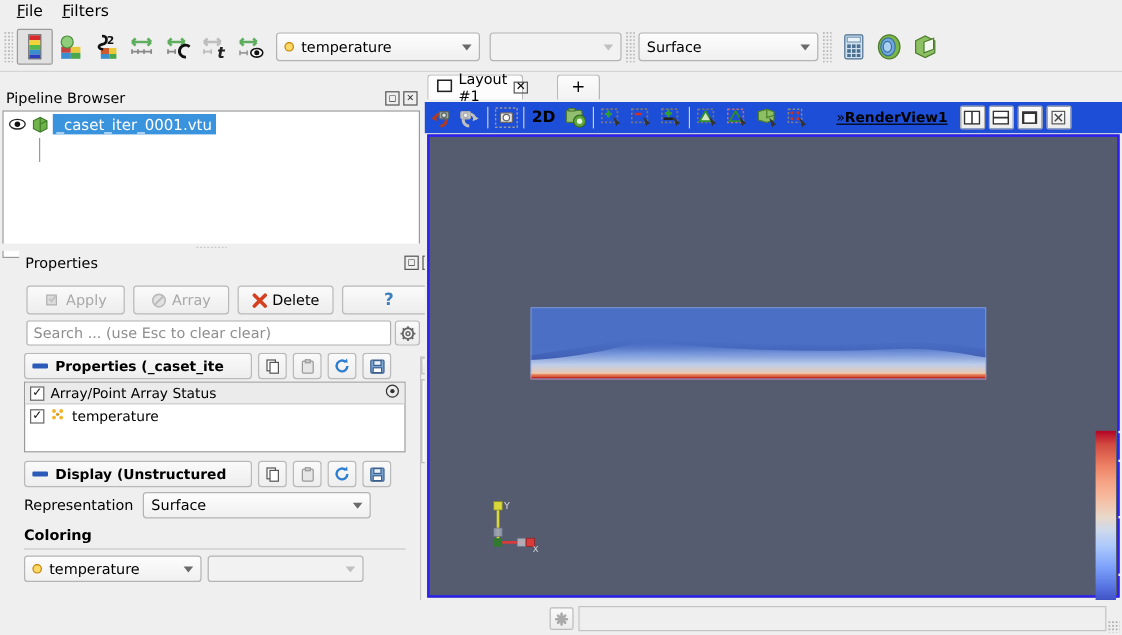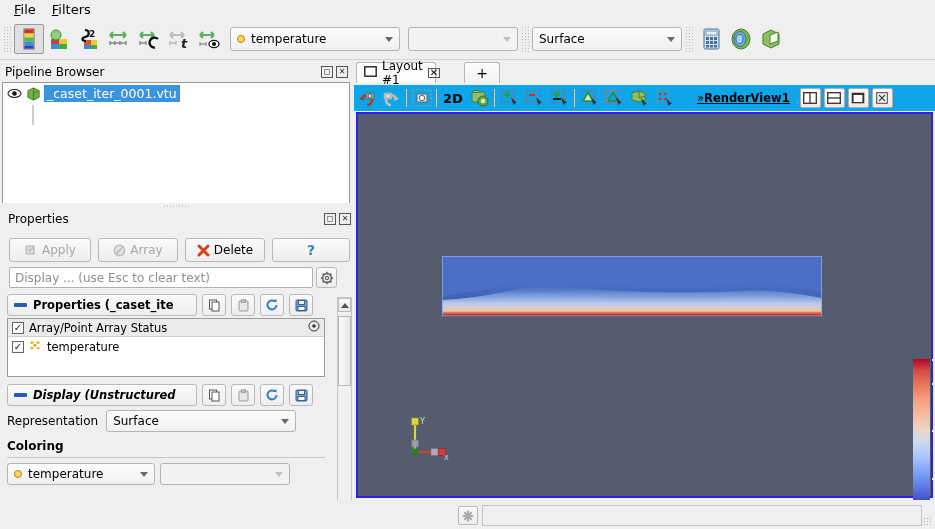--- a/index.html
+++ b/index.html
@@ -66,21 +66,21 @@
     font-size: 12px; padding-left: 5px; background: #efefef;
   }
   .dock-title .dt-btns { margin-left: auto; display: flex; gap: 3px; padding-right: 4px; }
   .dt-icon {
     width: 12px; height: 12px; border: 1px solid #555; position: relative;
     font-size: 8px; line-height: 10px; text-align: center; color: #333;
     background: #efefef;
   }
 
   #pipeline-panel {
-    position: absolute; left: 0; top: 62px; width: 352px; height: 145px;
+    position: absolute; left: 0; top: 72px; width: 352px; height: 145px;
   }
   .pipeline-tree {
     position: absolute; left: 2px; top: 20px; width: 348px; height: 123px;
     background: #fff; border: 1px solid #9a9a9a;
   }
   .pl-row { display: flex; align-items: center; height: 21px; padding-left: 4px; position: relative;}
   .pl-label { font-size: 12.5px; padding: 1px 3px; }
   .pl-label.selected { background: #3a93dd; color: #fff; text-align: right; }
 
   .splitter-h {
@@ -88,21 +88,21 @@
     background: #efefef;
   }
   .splitter-h::after {
     content: ''; position: absolute; left: 50%; top: 2px;
     transform: translateX(-50%); width: 26px; height: 2px;
     background-image: radial-gradient(#b2b2b2 0.7px, transparent 0.8px);
     background-size: 3px 2px;
   }
 
   #properties-panel {
-    position: absolute; left: 3px; top: 209px; width: 352px; height: 320px;
+    position: absolute; left: 16px; top: 209px; width: 352px; height: 320px;
   }
   .prop-btnrow {
     position: absolute; left: 6px; top: 29px; display: flex; gap: 7px;
   }
   .pbtn {
     height: 24px; border: 1px solid #b9b9b9; border-radius: 3px;
     background: linear-gradient(#fafafa, #ededed);
     display: flex; align-items: center; justify-content: center;
     gap: 4px; font-size: 12px; cursor: default;
   }
@@ -186,21 +186,21 @@
   .tab {
     position: absolute; top: 2px; height: 21px;
     display: flex; align-items: center; gap: 5px; padding: 0 7px;
     border: 1px solid #b6b6b6; border-bottom: none;
     border-radius: 3px 3px 0 0; font-size: 12px;
     background: linear-gradient(#fcfcfc,#f2f2f2);
   }
   .tab.active { background: #fdfdfd; }
   .viewtoolbar {
     position: absolute; left: 0; top: 25px; width: 581px; height: 26px;
-    display: flex; align-items: center; background: #0ea5e9;
+    display: flex; align-items: center; background: #1d4ed8;
   }
   .vtb {
     width: 25px; height: 23px; display: flex; align-items: center;
     justify-content: center; border: 1px solid transparent; cursor: default;
   }
   .vsep { width: 1px; height: 18px; background: #cdcdcd; margin: 0 2px; }
   .rv-label {
     font-size: 11.5px; font-weight: bold; text-decoration: underline;
     margin-left: 6px; white-space: nowrap;
   }
@@ -447,21 +447,21 @@
         </svg>
         <span>Delete</span>
       </div>
       <div class="pbtn" style="width:78px;">
         <span style="color:#3d7fc1;font-weight:bold;font-size:14px;">?</span>
       </div>
     </div>
 
     <div class="searchrow">
       <div class="searchbox">
-        <span>Display ... (use Esc to clear text)</span>
+        <span>Search ... (use Esc to clear clear)</span>
       </div>
       <div class="gear-btn">
         <svg width="14" height="14" viewBox="0 0 14 14">
           <circle cx="7" cy="7" r="4.4" fill="none" stroke="#666" stroke-width="1.6"></circle>
           <circle cx="7" cy="7" r="1.6" fill="none" stroke="#666" stroke-width="1.2"></circle>
           <g stroke="#666" stroke-width="1.5">
             <path d="M7 0.8 v1.8 M7 11.4 v1.8 M0.8 7 h1.8 M11.4 7 h1.8"></path>
             <path d="M2.6 2.6 l1.3 1.3 M10.1 10.1 l1.3 1.3 M11.4 2.6 l-1.3 1.3 M3.9 10.1 l-1.3 1.3"></path>
           </g>
         </svg>
@@ -523,21 +523,21 @@
                 <circle cx="9" cy="8" r="1.6" fill="#f0b429"></circle>
               <circle cx="6" cy="5.3" r="1.4" fill="#d49a1b"></circle>
             </svg>
           </span>
           <span>temperature</span>
         </div>
         <div style="height:20px;"></div>
       </div>
 
       <div class="section-head" style="margin-top:7px;">
-        <div class="sec-title" style="width:190px;font-style:italic;">
+        <div class="sec-title" style="width:190px;">
           <span class="minus-box"></span>
           <span>Display (Unstructured</span>
         </div>
         <div class="sec-btn">
           <svg width="13" height="13" viewBox="0 0 13 13">
               <rect x="1.5" y="1" width="7" height="9" fill="#fff" stroke="#555"></rect>
               <rect x="4" y="3" width="7" height="9" fill="#fff" stroke="#555"></rect>
             </svg>
         </div>
         <div class="sec-btn">

